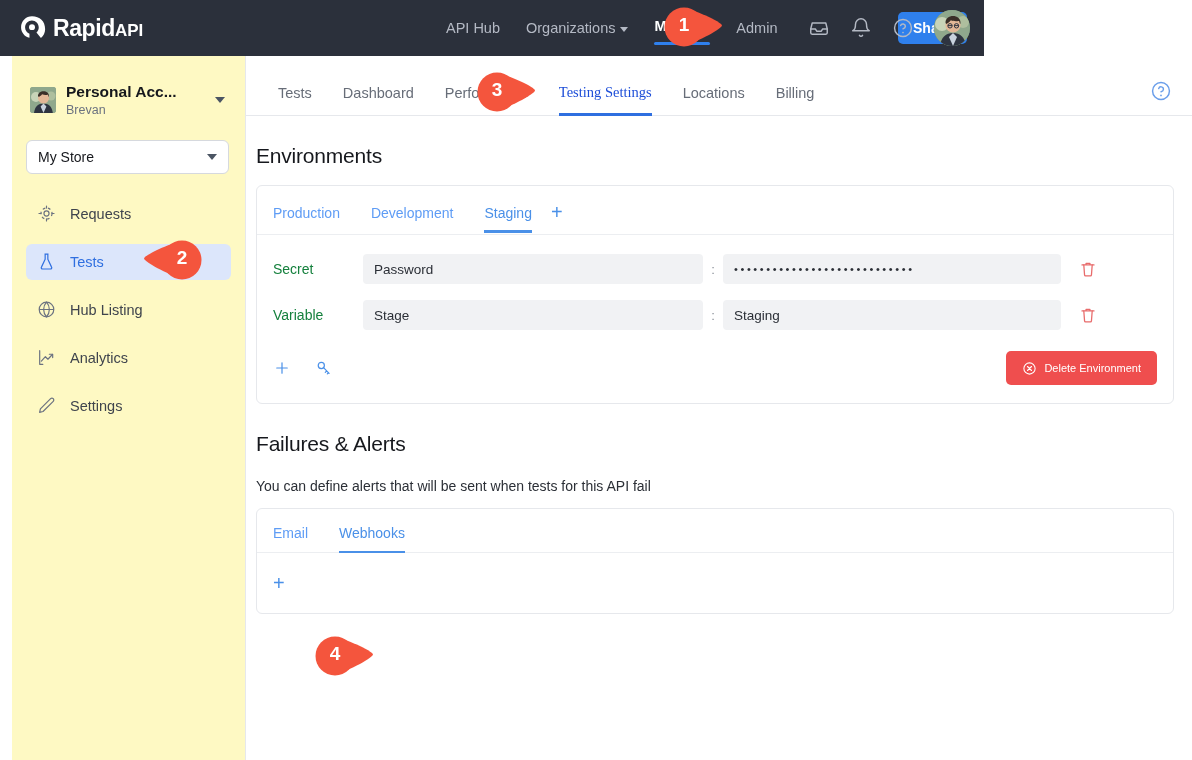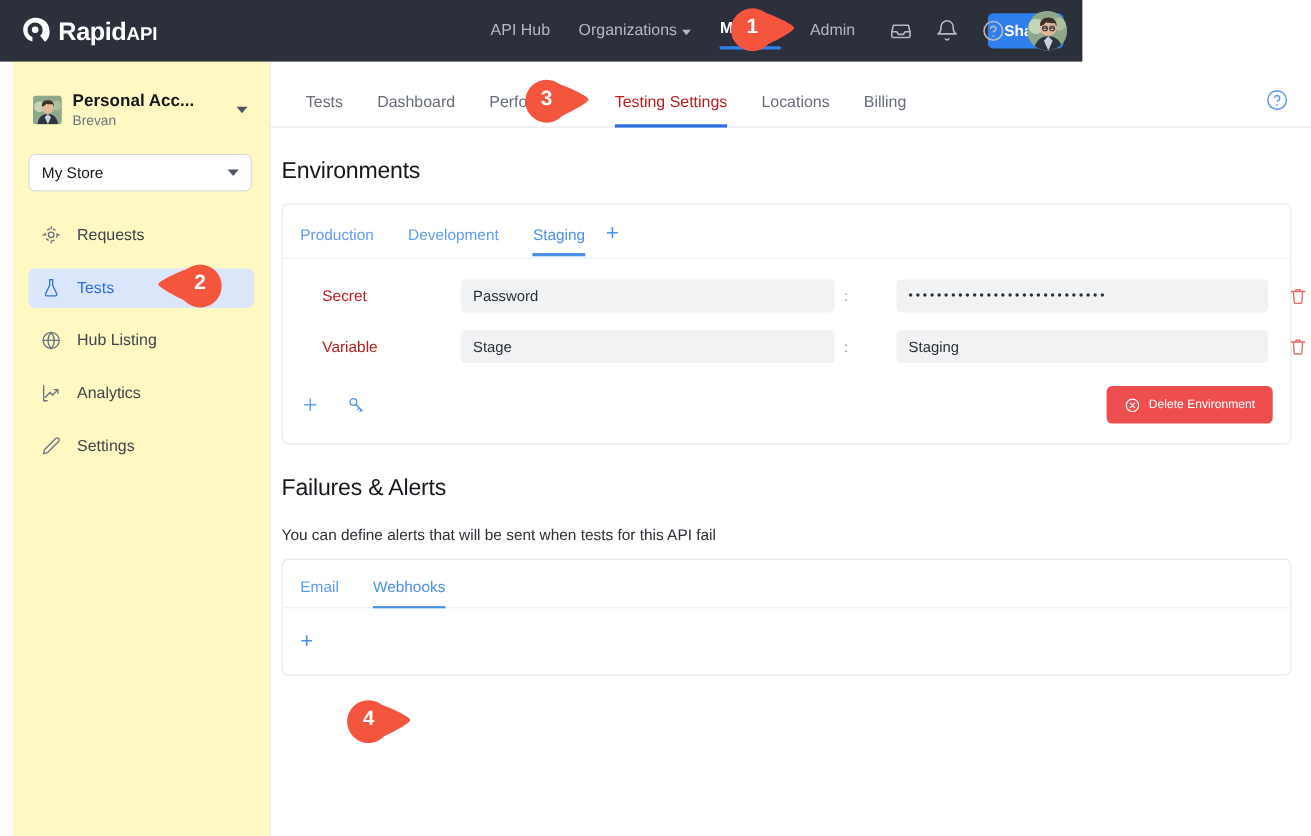--- a/index.html
+++ b/index.html
@@ -140,21 +140,21 @@
   .tabbar {
     position: relative; height: 60px;
     border-bottom: 1px solid #e6e8ec;
     display: flex; align-items: flex-end; padding-left: 44px;
   }
   .tabbar .tab {
     font-size: 14.5px; color: #676d78; margin-right: 31px;
     padding-bottom: 14px; cursor: pointer; white-space: nowrap;
     position: relative;
   }
-  .tabbar .tab.active { color: #b91c1c; }
+  .tabbar .tab.active { color: #1d4ed8; font-family: Liberation Serif, serif; }
   .tabbar .tab.active::after {
     content: ""; position: absolute; left: 0; right: 0; bottom: -1px;
     height: 3px; background: #2f6fe0;
   }
   .help-circle {
     position: absolute; right: 20px; bottom: 13px;
     width: 22px; height: 22px; cursor: pointer;
   }
 
   .content { padding: 0 18px 0 22px; }
@@ -186,26 +186,26 @@
     padding-bottom: 12px; cursor: pointer; font-weight: 300;
     margin-left: -12px;
   }
 
   .env-rows { padding: 14px 0 0 0; }
   .env-row {
     display: flex; align-items: center; height: 40px;
     padding: 0 14px 0 16px; margin-bottom: 6px;
   }
   .env-row .rlabel {
-    width: 90px; flex: 0 0 90px; font-size: 14px; color: #b91c1c; margin-left: 20px;
+    width: 90px; flex: 0 0 90px; font-size: 14px; color: #15803d;
   }
   .field {
     height: 30px; background: #f1f2f4; border: none; border-radius: 4px;
     font-family: inherit; font-size: 13.5px; color: #2b2f36;
-    padding: 0 11px; outline: none; margin-left: 36px;
+    padding: 0 11px; outline: none;
   }
   .field.key { width: 340px; flex: 0 0 340px; }
   .field.val { width: 338px; flex: 0 0 338px; }
   .colon {
     width: 20px; flex: 0 0 20px; text-align: center;
     color: #8a9099; font-size: 13px; line-height: 1;
   }
   .dots {
     letter-spacing: 2.6px; font-size: 11px; color: #2b2f36;
     display: flex; align-items: center;

